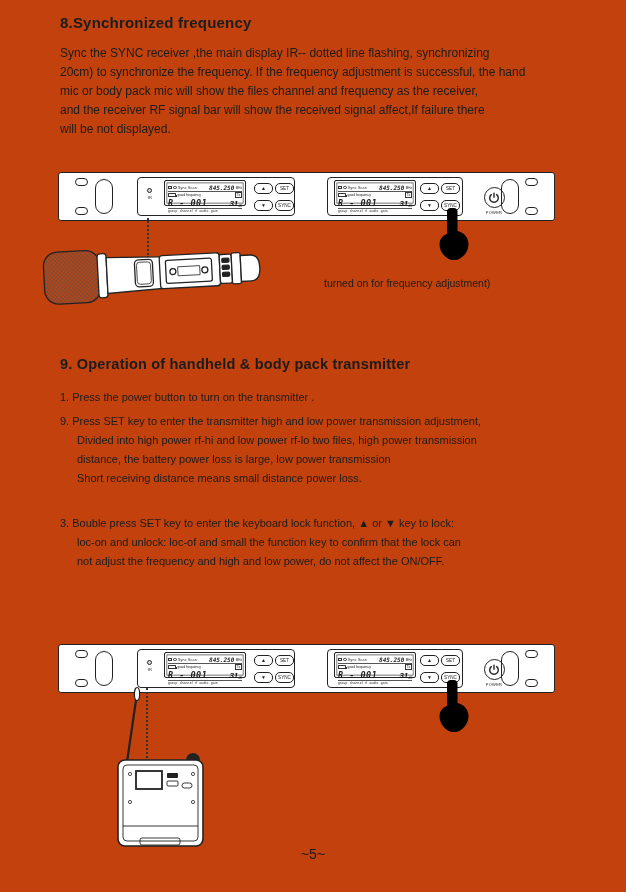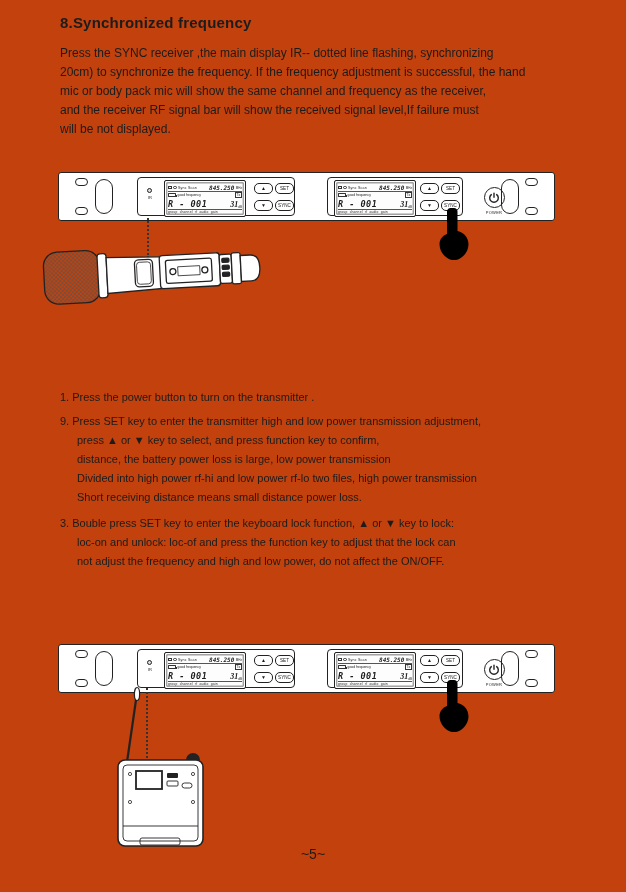--- a/index.html
+++ b/index.html
@@ -23,39 +23,39 @@
   .hole { position:absolute; width:13px; height:8px; border:1px solid #222; border-radius:4px; }
   .hole.hl { left:16px; } .hole.hr { left:466px; }
   .hole.t { top:5px; } .hole.b { top:34px; }
   .slot { position:absolute; top:6px; width:18px; height:35px; border:1.2px solid #222; border-radius:9px; }
   .slot.sl { left:36px; } .slot.sr { left:442px; }
   .module { position:absolute; top:4px; height:39px; border:1.2px solid #222; border-radius:4px; }
   .m1 { left:78px;  width:158px; }
   .m2 { left:268px; width:136px; }
   .ir-dot { position:absolute; left:9px; top:10px; width:5px; height:5px; border:1px solid #222; border-radius:50%; background:#ddd; }
   .ir-lbl { position:absolute; left:7px; top:17px; font-size:4px; width:10px; text-align:center; }
-  .lcd { position:absolute; top:2px; width:82px; height:37px; border:1px solid #222; border-radius:2px;
+  .lcd { position:absolute; top:2px; width:82px; height:26px; border:1px solid #222; border-radius:2px;
     box-shadow:inset 0 0 0 1.5px #fff, inset 0 0 0 2.2px #444; background:#fdfdfd; padding:3px 3px 2px 3px;
     display:flex; flex-direction:column; }
   .m1 .lcd { left:26px; } .m2 .lcd { left:6px; }
   .lrow { position:relative; width:100%; }
   .r1 { height:8px; border-bottom:.5px solid #555; display:flex; align-items:center; gap:1.5px; }
   .ic { display:inline-block; width:3.5px; height:3.5px; border:.6px solid #333; }
   .ic.sq2 { border-radius:50%; }
   .stat { font-size:3.6px; letter-spacing:.2px; }
   .freq { font-family:"DejaVu Sans Mono",monospace; font-style:italic; font-weight:bold; font-size:6px; margin-left:auto; }
   .unit { font-size:3px; }
   .r2 { height:6px; display:flex; align-items:center; gap:1.5px; }
   .batt { display:inline-block; width:8px; height:3.5px; border:.6px solid #333; border-radius:.5px; position:relative; }
   .batt:after { content:""; position:absolute; right:-1.5px; top:.8px; width:1.2px; height:1.6px; background:#333; }
   .gf { font-size:3.4px; }
   .tx { margin-left:auto; font-size:3.4px; border:.5px solid #333; padding:0 .8px; }
   .r3 { height:12px; display:flex; align-items:flex-end; }
   .chan { font-family:"DejaVu Sans Mono",monospace; font-style:italic; font-size:8.5px; font-weight:bold; letter-spacing:.5px; }
-  .lvl { font-family:Liberation Serif, serif; font-style:italic; font-size:8px; font-weight:bold; margin-left:auto;text-align:right; }
+  .lvl { font-family:Liberation Sans, sans-serif; font-style:italic; font-size:8px; font-weight:bold; margin-left:auto;text-align:right; }
   .unit2 { font-size:3px; margin-bottom:.5px; }
   .r4 { height:5px; border-top:.5px solid #555; font-size:3.3px; display:flex; align-items:center;
     justify-content:space-between; letter-spacing:.2px; white-space:pre; }
   .btn { position:absolute; width:19px; height:11px; border:1px solid #222; border-radius:5px;
     display:flex; align-items:center; justify-content:center; font-size:4.6px; background:#fff; }
   .btn .tri { font-size:5px; line-height:1; }
   .m1 .b-up { left:116px; top:5px; }  .m1 .b-set { left:137px; top:5px; }
   .m1 .b-dn { left:116px; top:22px; } .m1 .b-sy { left:137px; top:22px; }
   .m2 .b-up { left:92px; top:5px; }   .m2 .b-set { left:113px; top:5px; }
   .m2 .b-dn { left:92px; top:22px; }  .m2 .b-sy { left:113px; top:22px; }
@@ -67,24 +67,24 @@
   .dotted { position:absolute; width:0; border-left:2px dotted #333; }
   .hand { position:absolute; width:34px; height:54px; }
 </style>
 </head>
 <body>
 
 <div class="page">
 
   <div class="abs h1" style="left:60px; top:14px;">8.Synchronized frequency</div>
   <div class="abs body-text" style="left:60px; top:44px;">
-    <div>Press the SYNC receiver ,the main display IR-- dotted line flashing, synchronizing</div>
+    <div>Sync the SYNC receiver ,the main display IR-- dotted line flashing, synchronizing</div>
     <div>20cm) to synchronize the frequency. If the frequency adjustment is successful, the hand</div>
-    <div>mic or body pack mic will show the same channel and frequency as the receiver,</div>
-    <div>and the receiver RF signal bar will show the received signal level,If  failure must</div>
+    <div>mic or body pack mic will show the files channel and frequency as the receiver,</div>
+    <div>and the receiver RF signal bar will show the received signal affect,If  failure there</div>
     <div>will be not displayed.</div>
   </div>
 
   <div class="receiver" style="top:172px;">
     <div class="hole hl t"></div>
     <div class="hole hl b"></div>
     <div class="slot sl"></div>
 
     <div class="module m1">
       <div class="ir-dot"></div>
@@ -192,38 +192,39 @@
       <rect x="178" y="16" width="12" height="29" rx="2"></rect>
       <rect x="180.5" y="20" width="7" height="4" rx="1" fill="#222"></rect>
       <rect x="180.5" y="27" width="7" height="4" rx="1" fill="#222"></rect>
       <rect x="180.5" y="34" width="7" height="4" rx="1" fill="#222"></rect>
       <rect x="190" y="15" width="9" height="31" rx="2"></rect>
       <path d="M199 18 h10 c6 0 9 5 9 13 s-3 13 -9 13 h-10 z"></path>
     </g>
   </svg>
 
   <div class="abs note" style="left:324px; top:277px;">
-  </div>
-
+    <div>turned on for frequency adjustment)</div>
+  </div>
+
+  <div class="abs h1" style="left:60px; top:356px; font-size:14.5px;">9. Operation of handheld &amp; body pack transmitter</div>
 
   <div class="abs list" style="left:60px; top:388px;">
     <div>1. Press the power button to turn on the transmitter .</div>
   </div>
 
   <div class="abs list" style="left:60px; top:412px;">
     <div>9. Press SET key to enter the transmitter high and low power transmission adjustment,</div>
-    <div class="ind">press ▲  or ▼  key to select, and press function key to confirm,</div>
+    <div class="ind">Divided into high power rf-hi and low power rf-lo two files, high power transmission</div>
     <div class="ind">distance, the battery power loss is large, low power transmission</div>
-    <div class="ind">Divided into high power rf-hi and low power rf-lo two files, high power transmission</div>
     <div class="ind">Short receiving distance means small distance power loss.</div>
   </div>
 
   <div class="abs list" style="left:60px; top:514px;">
     <div>3. Bouble press SET key to enter the keyboard lock function,  ▲  or ▼  key to lock:</div>
-    <div class="ind">loc-on and unlock: loc-of and press the function key to adjust that the lock can</div>
+    <div class="ind">loc-on and unlock: loc-of and small the function key to confirm that the lock can</div>
     <div class="ind">not adjust the frequency and high and low power, do not affect the ON/OFF.</div>
   </div>
 
 
   <div class="receiver" style="top:644px;">
     <div class="hole hl t"></div>
     <div class="hole hl b"></div>
     <div class="slot sl"></div>
 
     <div class="module m1">

